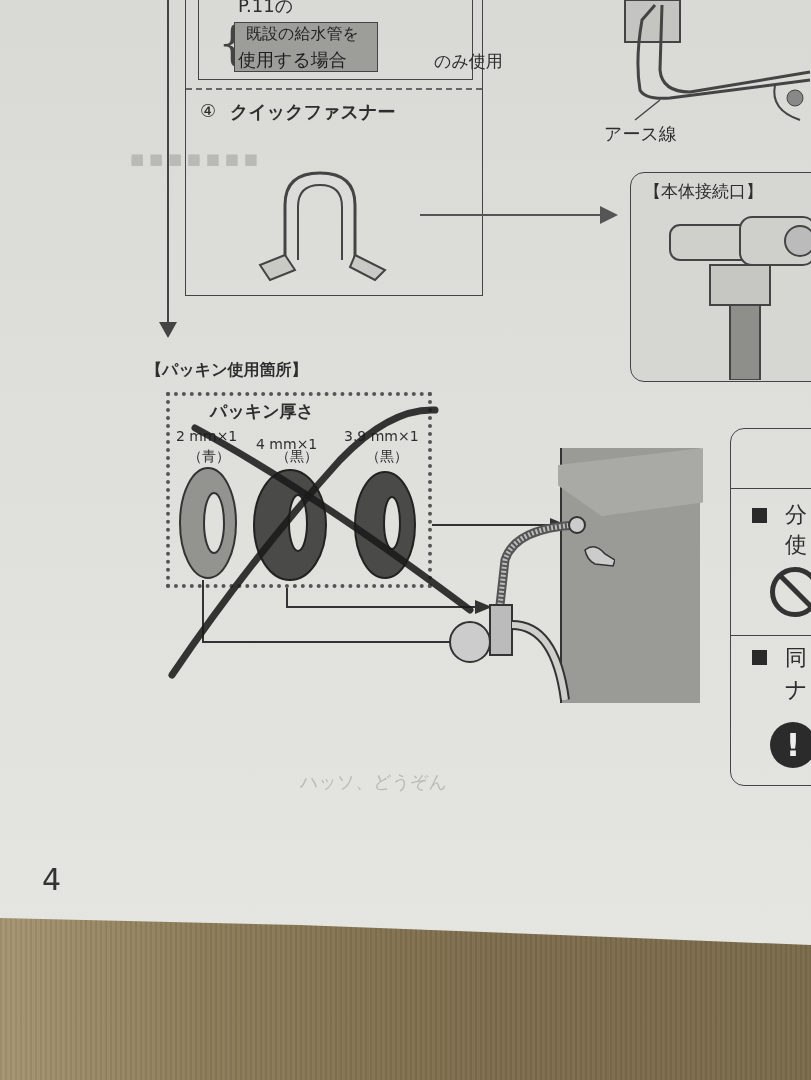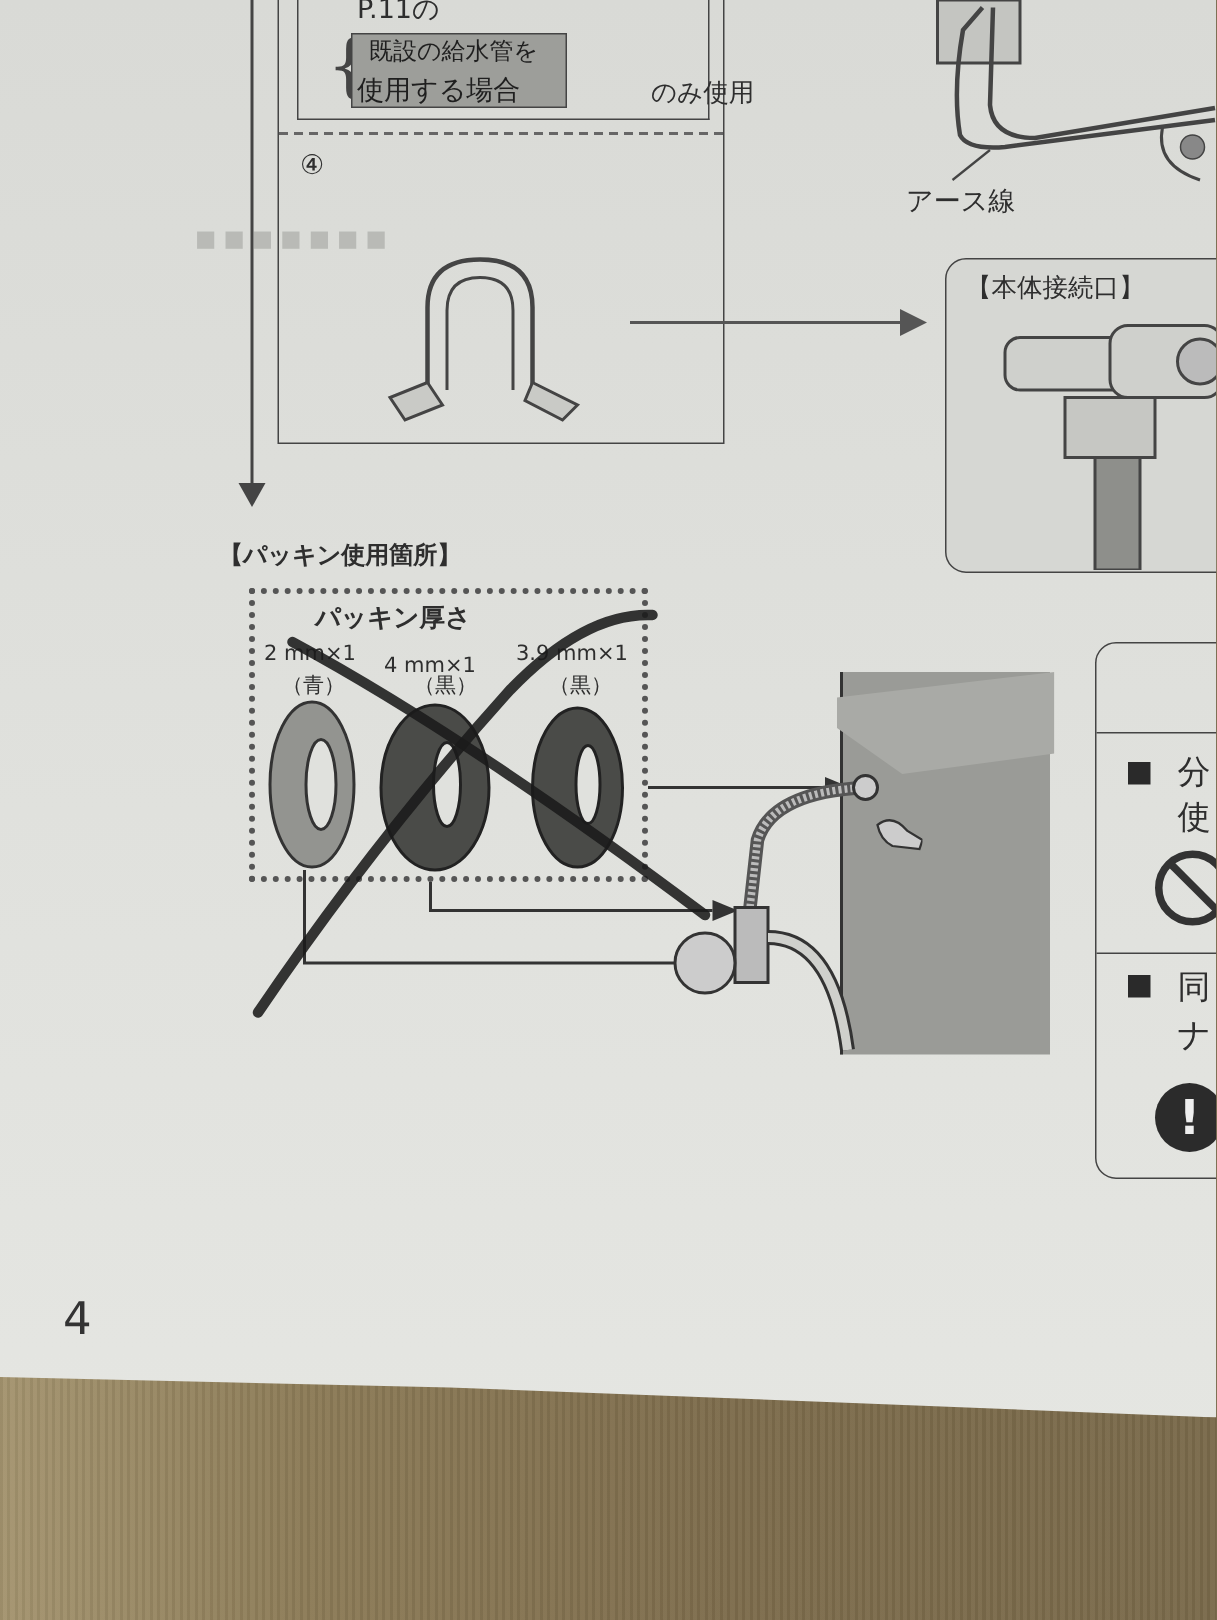--- a/index.html
+++ b/index.html
@@ -96,34 +96,36 @@
     .page-num { left: 42px; top: 862px; font-size: 30px; color: #333; }
   </style>
 </head>
 <body>
 
 <div class="table-surface"></div>
 
 <div class="page">
 
   <div class="txt faint" style="left:130px;top:150px;font-size:15px;">■ ■ ■ ■ ■ ■ ■</div>
+  <div class="txt faint" style="left:300px;top:770px;font-size:18px;">ハッソ、どうぞん</div>
 
   <div class="abs vline"></div>
   <div class="abs down-arrow"></div>
 
   <div class="abs parts-box"></div>
   <div class="abs inner-note"></div>
   <div class="txt" style="left:238px;top:-6px;font-size:18px;">P.11の</div>
   <div class="abs brace">{</div>
   <div class="abs hl-box"></div>
   <div class="txt" style="left:246px;top:24px;font-size:16px;color:#1f1f1f;">既設の給水管を</div>
   <div class="txt" style="left:238px;top:48px;font-size:18px;color:#1f1f1f;">使用する場合</div>
   <div class="txt" style="left:386px;top:50px;font-size:17px;margin-left:48px;">のみ使用</div>
   <div class="abs dash-sep"></div>
   <div class="txt" style="left:200px;top:100px;font-size:18px;">④</div>
+  <div class="txt" style="left:230px;top:100px;font-size:18px;font-weight:bold;">クイックファスナー</div>
 
   <svg class="abs" style="left:240px;top:165px;" width="160" height="120">
     <path d="M45 95 L45 40 Q45 8 80 8 Q115 8 115 40 L115 95" fill="none" stroke="#444" stroke-width="3"></path>
     <path d="M58 95 L58 42 Q58 20 80 20 Q102 20 102 42 L102 95" fill="none" stroke="#444" stroke-width="2"></path>
     <path d="M45 90 L20 100 L30 115 L55 105 Z" fill="#c9cac6" stroke="#444" stroke-width="2"></path>
     <path d="M115 90 L145 105 L135 115 L110 102 Z" fill="#c9cac6" stroke="#444" stroke-width="2"></path>
   </svg>
 
   <div class="abs harrow"></div>
   <div class="abs harrow-head"></div>

